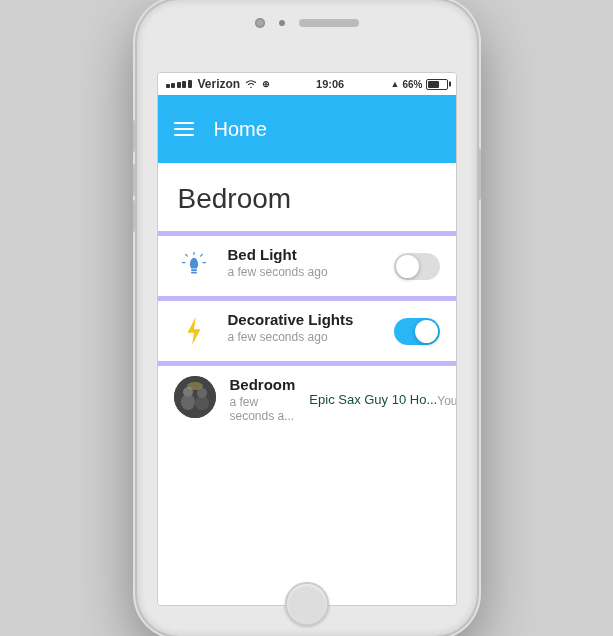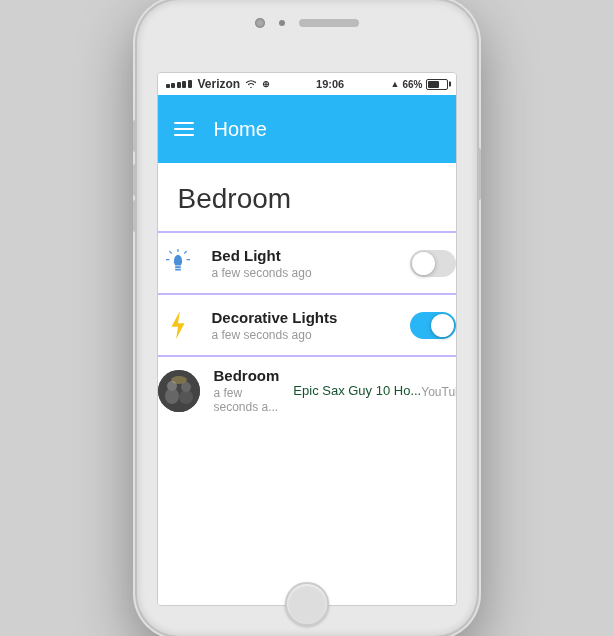--- a/index.html
+++ b/index.html
@@ -222,24 +222,23 @@
 
     .section-title {
       font-size: 28px;
       font-weight: 300;
       color: #333;
       padding: 0 20px 16px 20px;
     }
 
     .device-item {
       display: flex;
-      align-items: center;
-      padding: 10px 0;
+      padding: 10px 16px;
       gap: 14px;
-      border-top: 2px solid #c4b5fd;
+      border-top: 5px solid #c4b5fd;
     }
 
     .device-icon {
       width: 40px;
       height: 40px;
       display: flex;
       align-items: center;
       justify-content: center;
       flex-shrink: 0;
     }

